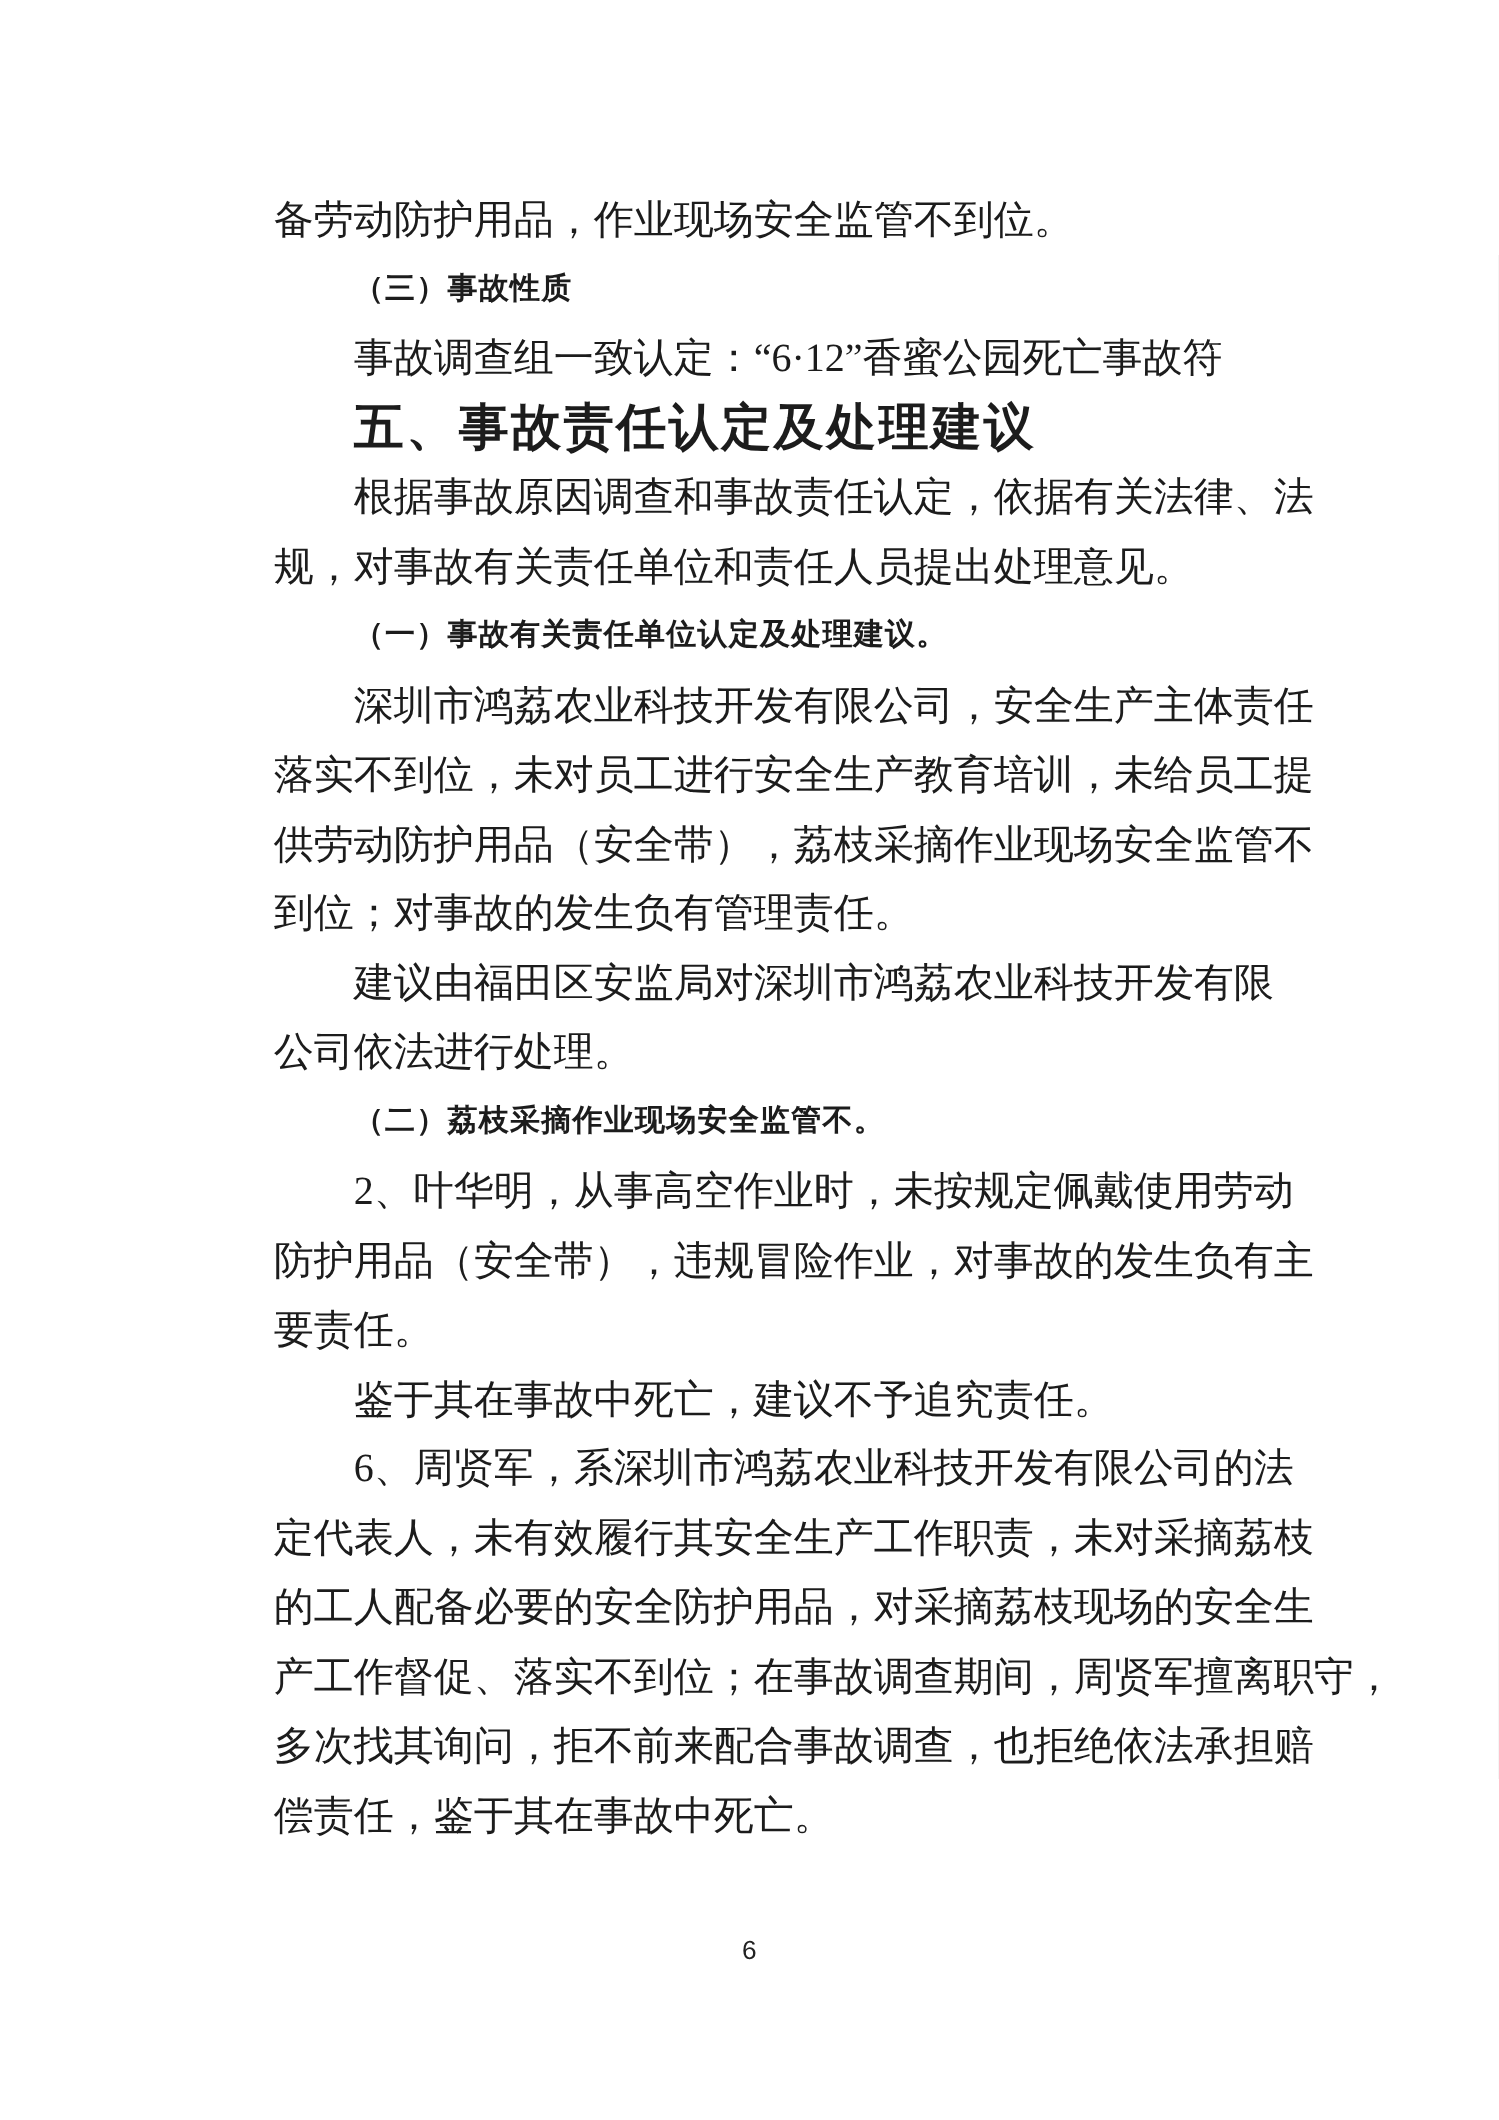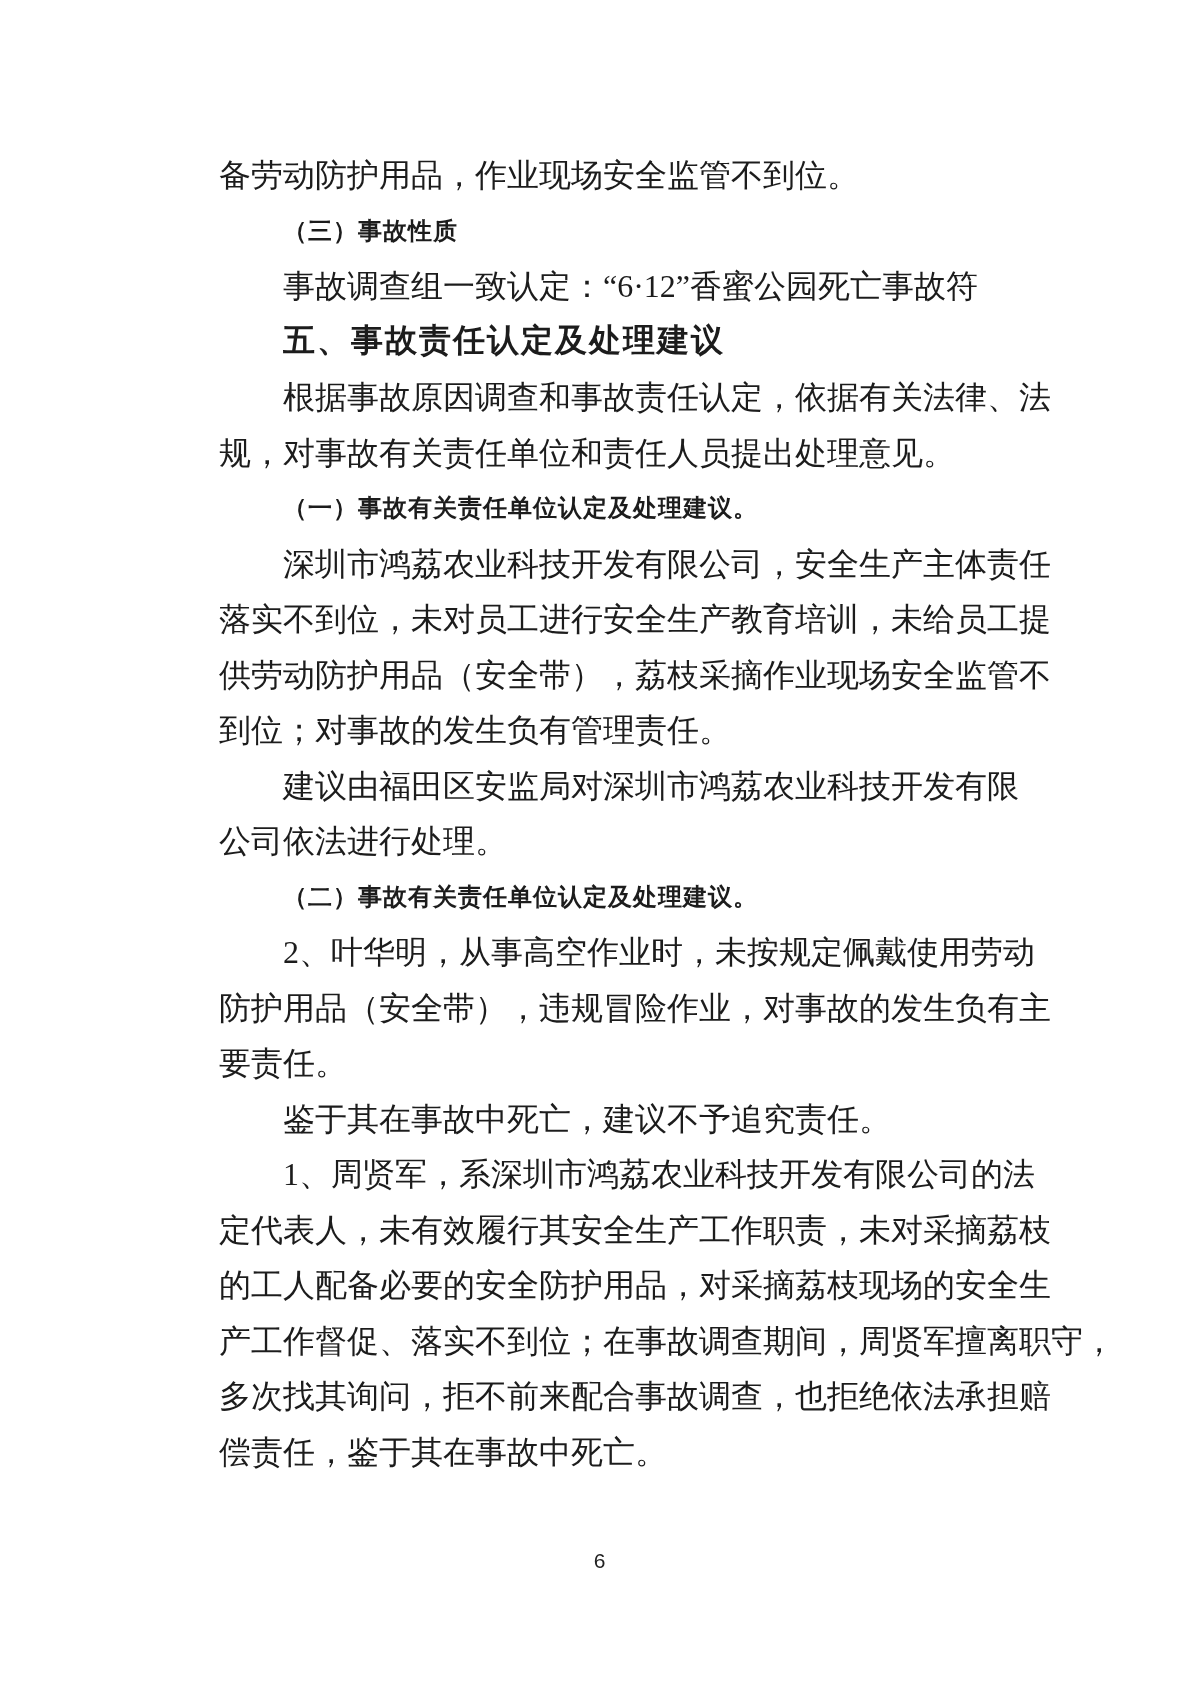--- a/index.html
+++ b/index.html
@@ -30,23 +30,23 @@
     font-size: 32px;
     letter-spacing: 0px;
     white-space: nowrap;
     font-weight: 400;
   }
   .line.indent {
     padding-left: 64px;
   }
   
   .line.heading1 {
-    font-family: Liberation Mono, monospace;
+    font-family: Liberation Sans, sans-serif;
     font-weight: 700;
-    font-size: 32px;
+    font-size: 40px;
     letter-spacing: 2px;
   }
   
   .line.heading2 {
     font-weight: 700;
     font-size: 24px;
     letter-spacing: 1px;
   }
   .page-number {
     position: absolute;
@@ -72,26 +72,26 @@
       <div class="line indent heading1">五、事故责任认定及处理建议</div>
       <div class="line indent">根据事故原因调查和事故责任认定，依据有关法律、法</div>
       <div class="line">规，对事故有关责任单位和责任人员提出处理意见。</div>
       <div class="line indent heading2">（一）事故有关责任单位认定及处理建议。</div>
       <div class="line indent">深圳市鸿荔农业科技开发有限公司，安全生产主体责任</div>
       <div class="line">落实不到位，未对员工进行安全生产教育培训，未给员工提</div>
       <div class="line">供劳动防护用品（安全带），荔枝采摘作业现场安全监管不</div>
       <div class="line">到位；对事故的发生负有管理责任。</div>
       <div class="line indent">建议由福田区安监局对深圳市鸿荔农业科技开发有限</div>
       <div class="line">公司依法进行处理。</div>
-      <div class="line indent heading2">（二）事故有关责任单位认定及处理建议。</div>
+      <div class="line indent heading2">（二）荔枝采摘作业现场安全监管不。</div>
       <div class="line indent">2、叶华明，从事高空作业时，未按规定佩戴使用劳动</div>
       <div class="line">防护用品（安全带），违规冒险作业，对事故的发生负有主</div>
       <div class="line">要责任。</div>
       <div class="line indent">鉴于其在事故中死亡，建议不予追究责任。</div>
-      <div class="line indent">1、周贤军，系深圳市鸿荔农业科技开发有限公司的法</div>
+      <div class="line indent">6、周贤军，系深圳市鸿荔农业科技开发有限公司的法</div>
       <div class="line">定代表人，未有效履行其安全生产工作职责，未对采摘荔枝</div>
       <div class="line">的工人配备必要的安全防护用品，对采摘荔枝现场的安全生</div>
       <div class="line">产工作督促、落实不到位；在事故调查期间，周贤军擅离职守，</div>
       <div class="line">多次找其询问，拒不前来配合事故调查，也拒绝依法承担赔</div>
       <div class="line">偿责任，鉴于其在事故中死亡。</div>
     </div>
   <div class="page-number">6</div>
 </div>
 
 </body></html>

